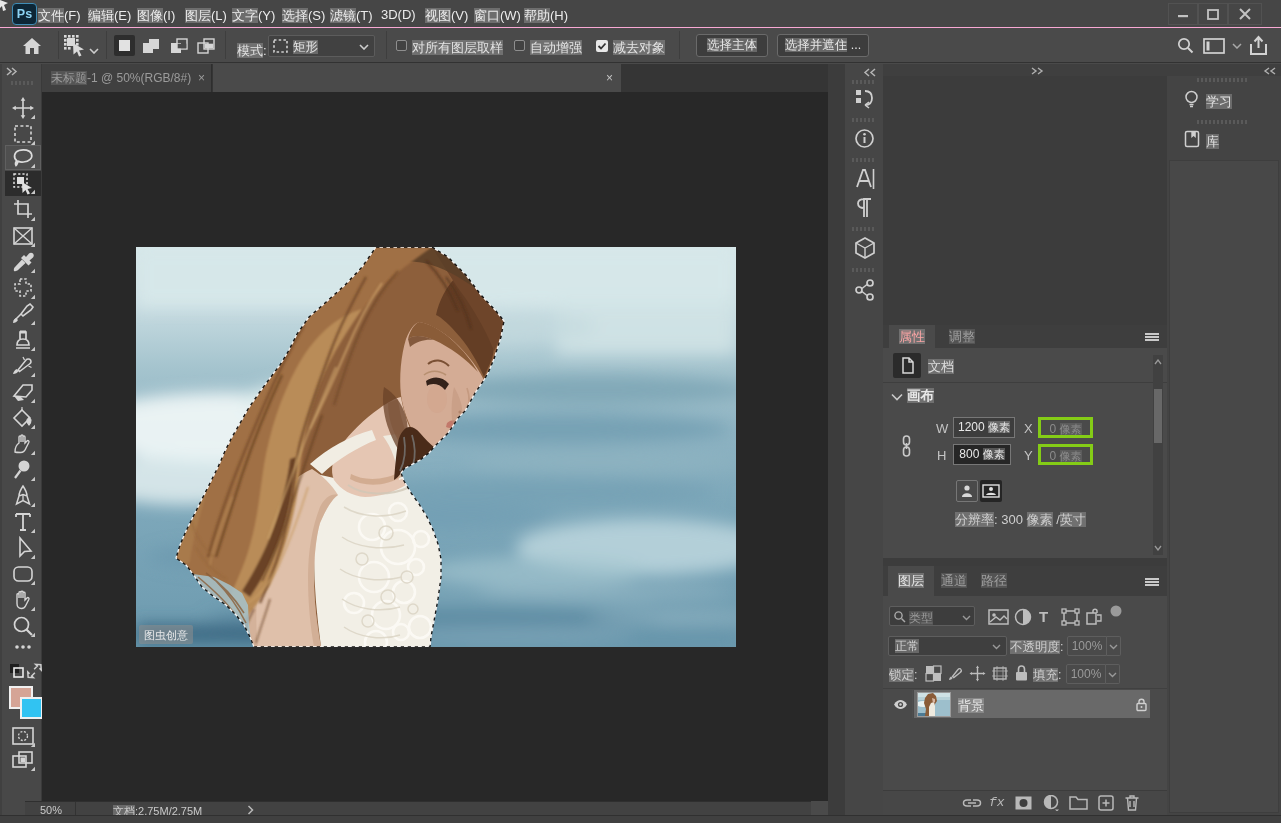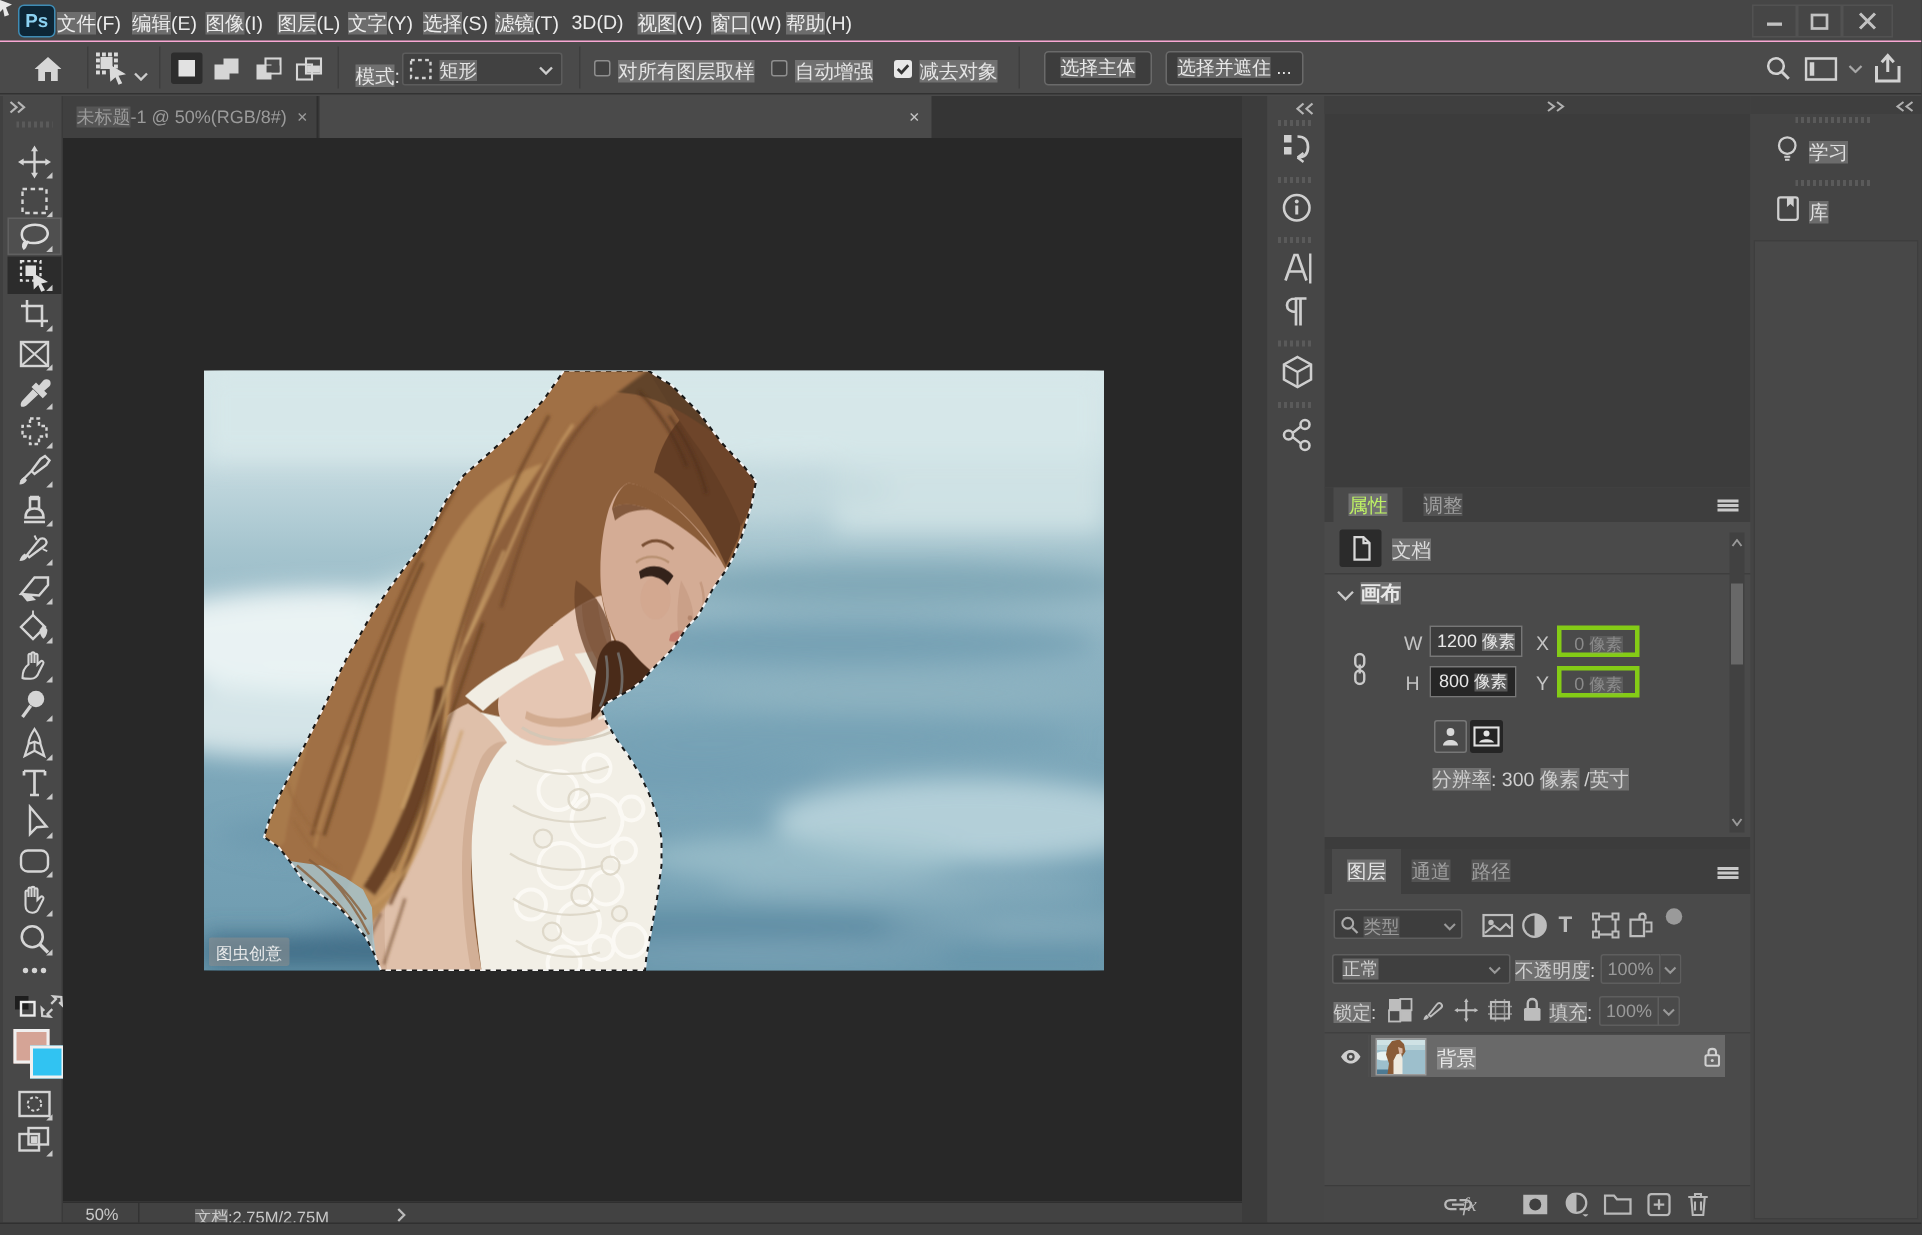--- a/index.html
+++ b/index.html
@@ -11,21 +11,21 @@
 .mi{position:absolute;top:7px;white-space:nowrap}
 #pslogo{left:12px;top:3px;width:25px;height:22px;background:#0d2636;border:1px solid #3f8cb5;border-radius:4px;color:#8cd2f2;font-size:12.5px;font-weight:bold;text-align:center;line-height:20px}
 .winbtn{top:3px;width:30px;height:22px;border:1px solid #525252}
 #optbar{left:0;top:28px;width:1281px;height:35px;background:#4a4a4a;border-bottom:1px solid #323232}
 .sep{position:absolute;top:3px;width:1px;height:28px;background:#3e3e3e}
 #toolbar{left:0;top:64px;width:42px;height:751px;background:#484848;border-right:1px solid #3a3a3a;border-left:2px solid #404040}
 .tool{position:absolute;left:8px;width:26px;height:24px}
 #tabbar{left:42px;top:64px;width:786px;height:28px;background:#353535}
 .tab{position:absolute;top:0;height:28px;font-size:12px;line-height:28px;white-space:nowrap}
 #canvas{left:42px;top:92px;width:786px;height:709px;background:#282828}
-#statusbar{left:42px;top:801px;width:786px;height:15px;background:#424242;border-top:1px solid #2f2f2f;color:#c9c9c9;font-size:11px}
+#statusbar{left:25px;top:801px;width:786px;height:15px;background:#424242;border-top:1px solid #2f2f2f;color:#c9c9c9;font-size:11px}
 #gapstrip{left:828px;top:64px;width:17px;height:759px;background:#3c3c3c}
 #icondock{left:845px;top:64px;width:38px;height:751px;background:#464646}
 #paneldock{left:883px;top:64px;width:284px;height:751px;background:#3c3c3c}
 #rightdock{left:1167px;top:64px;width:114px;height:751px;background:#444}
 #bottomframe{left:0;top:815px;width:1281px;height:8px;background:#404040;border-top:1px solid #303030}
 .panel{position:absolute;left:0;width:284px;background:#4a4a4a}
 .ptabs{position:absolute;left:0;top:0;width:100%;height:28px;background:#3e3e3e}
 .ptab{position:absolute;top:0;height:28px;line-height:28px;font-size:13px;padding:0 10px}
 .hamb{position:absolute;width:14px;height:8px;border-top:2px solid #c9c9c9;border-bottom:2px solid #c9c9c9}
 .hamb:after{content:"";position:absolute;left:0;top:1px;width:14px;height:2px;background:#c9c9c9}
@@ -478,21 +478,21 @@
       <path d="M9 10.5 L14 6.5 M9 13.5 L14 17.5" stroke="#cfcfcf" stroke-width="1.5"></path>
     </svg>
 </div>
 <div class="abs" id="paneldock">
 <div class="abs" style="left:0;top:0;width:284px;height:12px;background:#3f3f3f"></div>
 <svg class="abs" style="left:147px;top:3px" width="14" height="8" viewBox="0 0 14 8">
       <path d="M2 1 L6 4 L2 7 M8 1 L12 4 L8 7" stroke="#b0b0b0" stroke-width="1.4" fill="none"></path>
     </svg>
 <div class="panel" style="top:261px;height:233px">
  <div class="ptabs" style="height:23px">
-        <div class="ptab" style="left:6px;height:23px;line-height:23px;background:#4a4a4a;color:#bef264"><span class="cj">属性</span></div>
+        <div class="ptab" style="left:6px;height:23px;line-height:23px;background:#4a4a4a;color:#fca5a5"><span class="cj">属性</span></div>
         <div class="ptab" style="left:56px;height:23px;line-height:23px;color:#9f9f9f"><span class="cjd">调整</span></div>
       </div>
  <div class="hamb" style="right:8px;top:8px"></div>
  <div class="abs" style="left:0;top:23px;width:284px;height:210px;background:#4a4a4a"></div>
  <div class="abs" style="left:10px;top:28px;width:28px;height:25px;background:#2b2b2b;border-radius:2px">
         <svg width="28" height="25" viewBox="0 0 28 25">
           <path d="M10 5 L16 5 L20 9 L20 20 L10 20 Z M16 5 L16 9 L20 9" fill="none" stroke="#d8d8d8" stroke-width="1.5"></path>
         </svg>
       </div>
  <div class="abs" style="left:45px;top:33px;font-size:13px;color:#dcdcdc"><span class="cj">文档</span></div>
@@ -652,21 +652,21 @@
         <rect x="2" y="6.5" width="9" height="7" rx="1" fill="none" stroke="#d0d0d0" stroke-width="1.4"></rect>
         <path d="M4 6.5 L4 4.5 C4 1.5 9 1.5 9 4.5 L9 6.5" fill="none" stroke="#d0d0d0" stroke-width="1.4"></path>
         <circle cx="6.5" cy="10" r="1" fill="#d0d0d0"></circle>
       </svg>
  <div class="abs" style="left:0;top:224px;width:284px;height:1px;background:#3c3c3c"></div>
  <div class="abs" style="left:0;top:225px;width:284px;height:24px;background:#474747"></div>
 
  <svg class="abs" style="left:79px;top:231px" width="20" height="12" viewBox="0 0 20 12">
         <path d="M9 9 L5 9 C2.8 9 1.5 7.5 1.5 6 C1.5 4.5 2.8 3 5 3 L9 3 M11 3 L15 3 C17.2 3 18.5 4.5 18.5 6 C18.5 7.5 17.2 9 15 9 L11 9 M6 6 L14 6" fill="none" stroke="#b9b9b9" stroke-width="1.5"></path>
       </svg>
- <div class="abs" style="left:92px;top:229px;font-size:13px;font-style:italic;color:#b9b9b9;font-family:Liberation Serif, serif"><i>fx</i></div>
+ <div class="abs" style="left:106px;top:229px;font-size:13px;font-style:italic;color:#b9b9b9;font-family:Liberation Mono, monospace"><i>fx</i></div>
  <svg class="abs" style="left:132px;top:230px" width="17" height="14" viewBox="0 0 17 14">
         <rect x="0.5" y="0.5" width="16" height="13" fill="#b9b9b9"></rect>
         <circle cx="8.5" cy="7" r="4" fill="#3f3f3f"></circle>
       </svg>
  <svg class="abs" style="left:160px;top:229px" width="16" height="16" viewBox="0 0 16 16">
         <circle cx="8" cy="7" r="6.5" fill="none" stroke="#b9b9b9" stroke-width="1.5"></circle>
         <path d="M8 0.5 A6.5 6.5 0 0 0 8 13.5 Z" fill="#b9b9b9"></path>
         <path d="M12 14.5 L16 14.5 L14 16.5 Z" fill="#b9b9b9"></path>
       </svg>
  <svg class="abs" style="left:186px;top:230px" width="19" height="14" viewBox="0 0 19 14">

